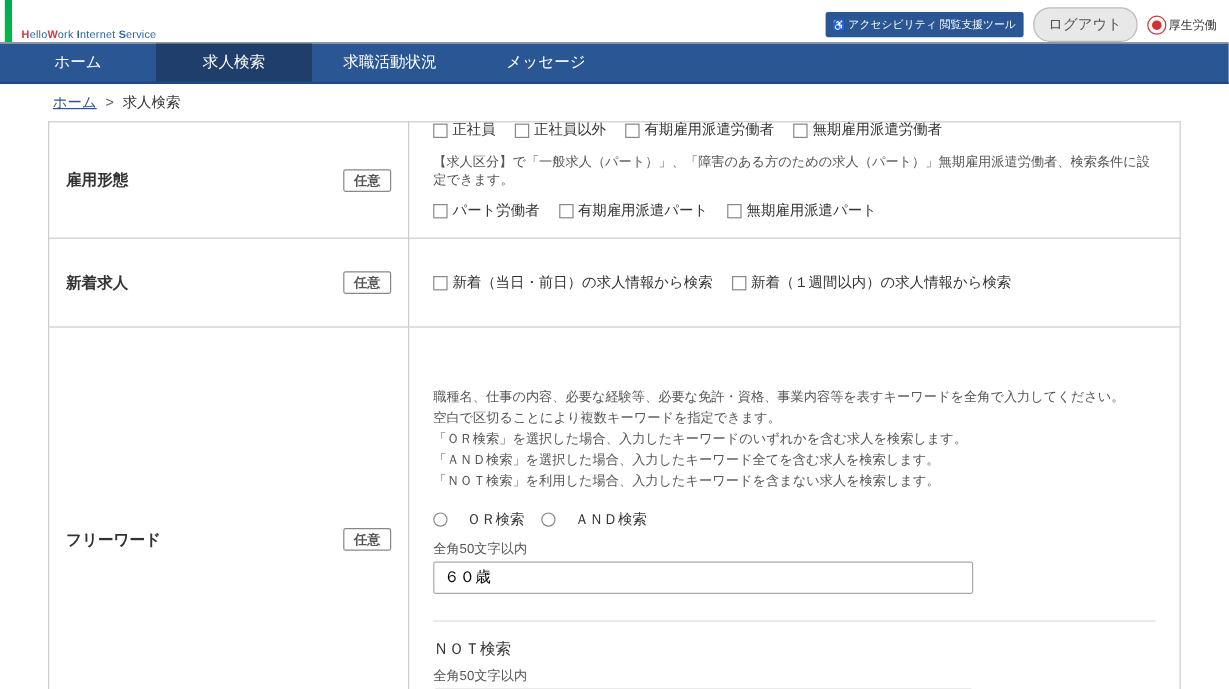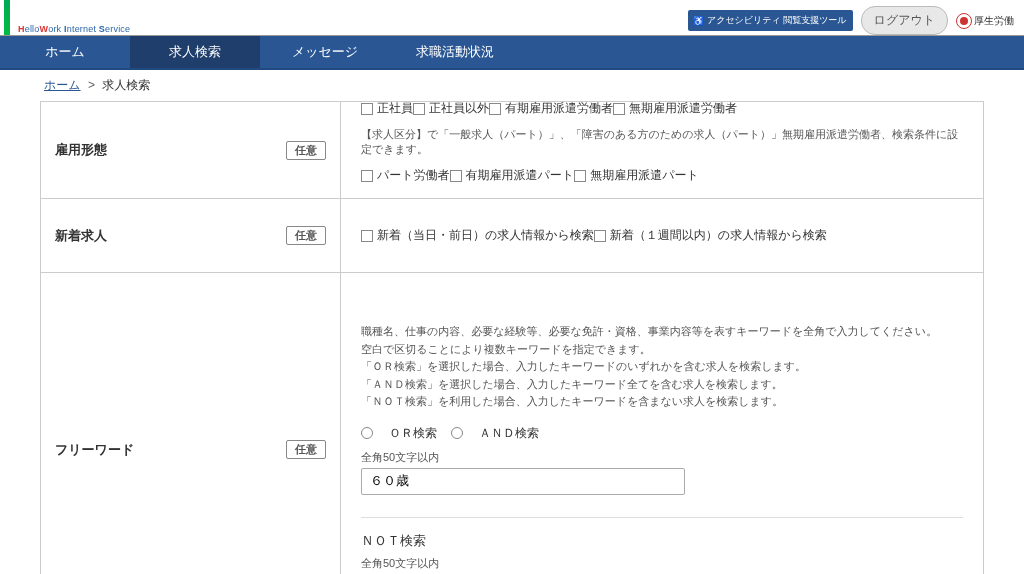--- a/index.html
+++ b/index.html
@@ -31,32 +31,32 @@
 
     .form-area { padding: 0 40px 40px; }
     .form-table { width: 100%; border-collapse: collapse; }
     .form-table > tbody > tr > th,
     .form-table > tbody > tr > td { border: 1px solid #ccc; vertical-align: middle; }
     .form-table > tbody > tr > th { background: #fff; text-align: left; font-weight: bold; font-size: 13px; padding: 14px 14px; width: 300px; }
     .th-inner { display: flex; align-items: center; justify-content: space-between; }
     .tag-any { display: inline-block; border: 1px solid #888; color: #555; font-size: 11px; padding: 1px 8px; border-radius: 2px; background: #fff; }
     .form-table > tbody > tr > td { padding: 10px 20px; font-size: 12px; }
 
-    .checkline { display: flex; flex-wrap: wrap; align-items: center; margin: 4px 0; }
+    .checkline { display: flex; flex-wrap: wrap; gap: 16px; align-items: center; margin: 4px 0; }
     .chk { display: inline-flex; align-items: center; gap: 4px; cursor: pointer; }
     .chk-box { width: 12px; height: 12px; border: 1px solid #888; background: #fff; display: inline-block; }
     .note { color: #555; font-size: 11px; margin: 10px 0; }
     .help-block { color: #555; font-size: 11px; line-height: 1.6; margin-bottom: 14px; margin-top: 36px; }
 
     .radioline { display: flex; gap: 14px; align-items: center; margin: 8px 0; }
     .rdo { display: inline-flex; align-items: center; gap: 16px; cursor: pointer; }
     .rdo-circle { width: 12px; height: 12px; border: 1px solid #888; border-radius: 50%; background: #fff; display: inline-block; }
 
     .field-label-sm { font-size: 11px; color: #555; margin: 6px 0 3px; }
-    .text-input { border: 1px solid #aaa; padding: 5px 8px; font-size: 13px; width: 324px; border-radius: 2px; }
+    .text-input { border: 1px solid #aaa; padding: 5px 8px; font-size: 13px; width: 450px; border-radius: 2px; }
     .inline-after { font-size: 12px; margin-left: 8px; }
     .sep-hr { border: none; border-top: 1px solid #ddd; margin: 22px 0 14px; }
     .sub-head { font-size: 13px; color: #333; margin: 4px 0 2px; }
   </style>
 </head>
 <body>
 
 <div class="topbar">
   <div class="topbar-inner">
     <div class="brand-stripe"></div>
@@ -75,22 +75,22 @@
         <span class="minist-mark"></span>
         <span>厚生労働</span>
       </span>
     </div>
   </div>
 </div>
 
 <div class="navbar">
   <div class="nav-item">ホーム</div>
   <div class="nav-item active">求人検索</div>
+  <div class="nav-item">求職活動状況</div>
   <div class="nav-item">メッセージ</div>
-  <div class="nav-item">求職活動状況</div>
 </div>
 
 <div class="breadcrumb">
   <span class="bc-link">ホーム</span>
   <span class="bc-sep">&gt;</span>
   <span class="bc-cur">求人検索</span>
 </div>
 
 <div class="form-area">
   <table class="form-table">

